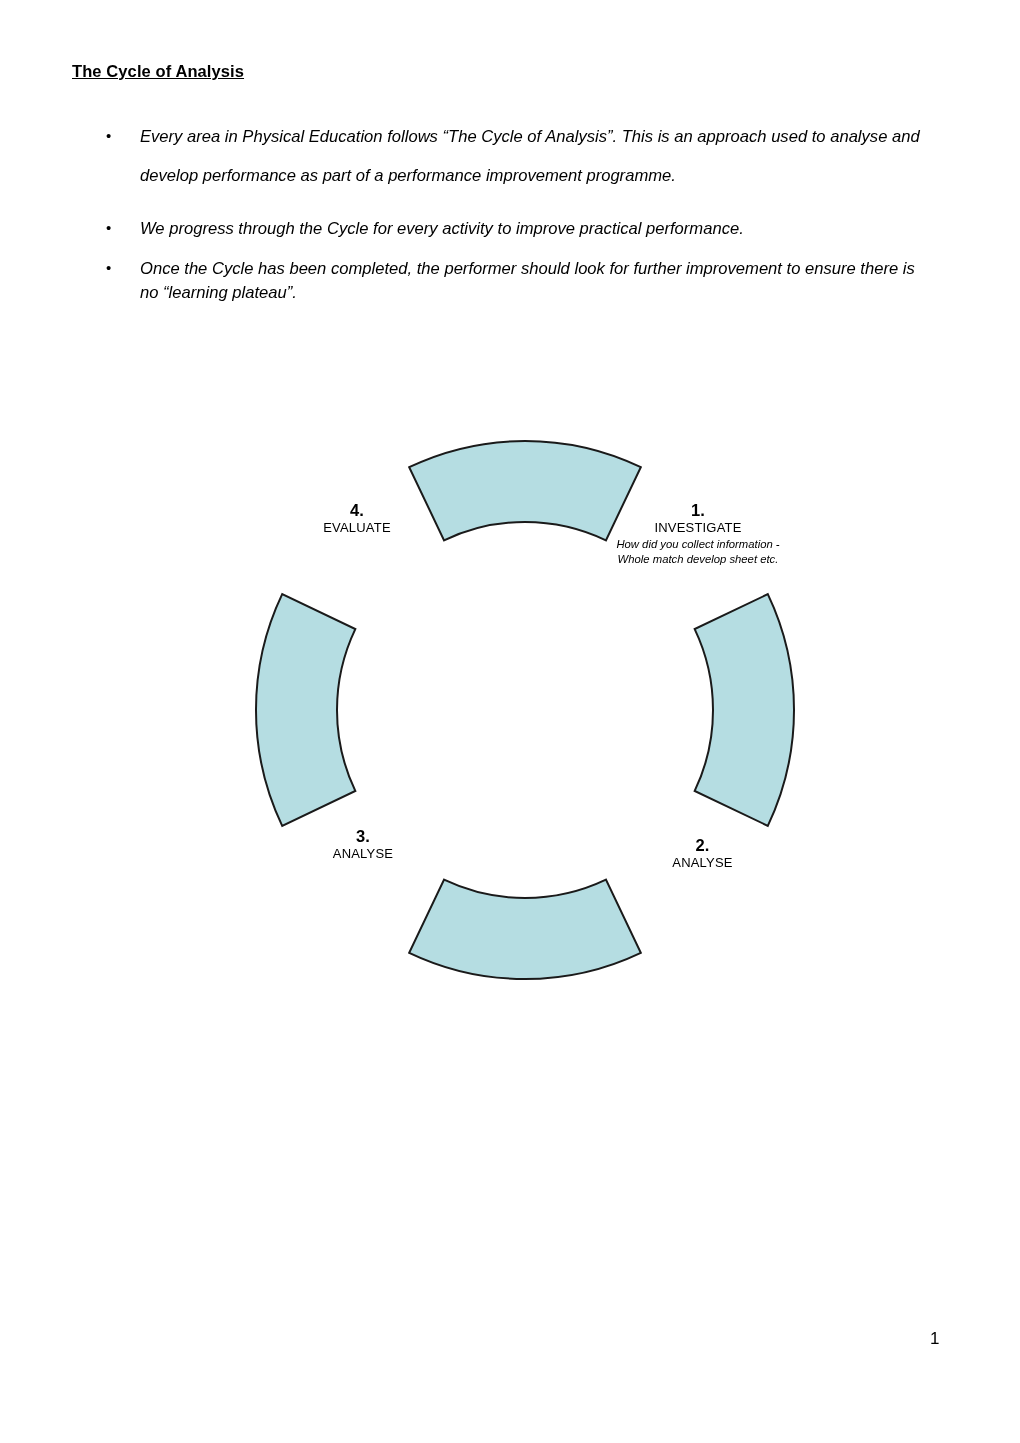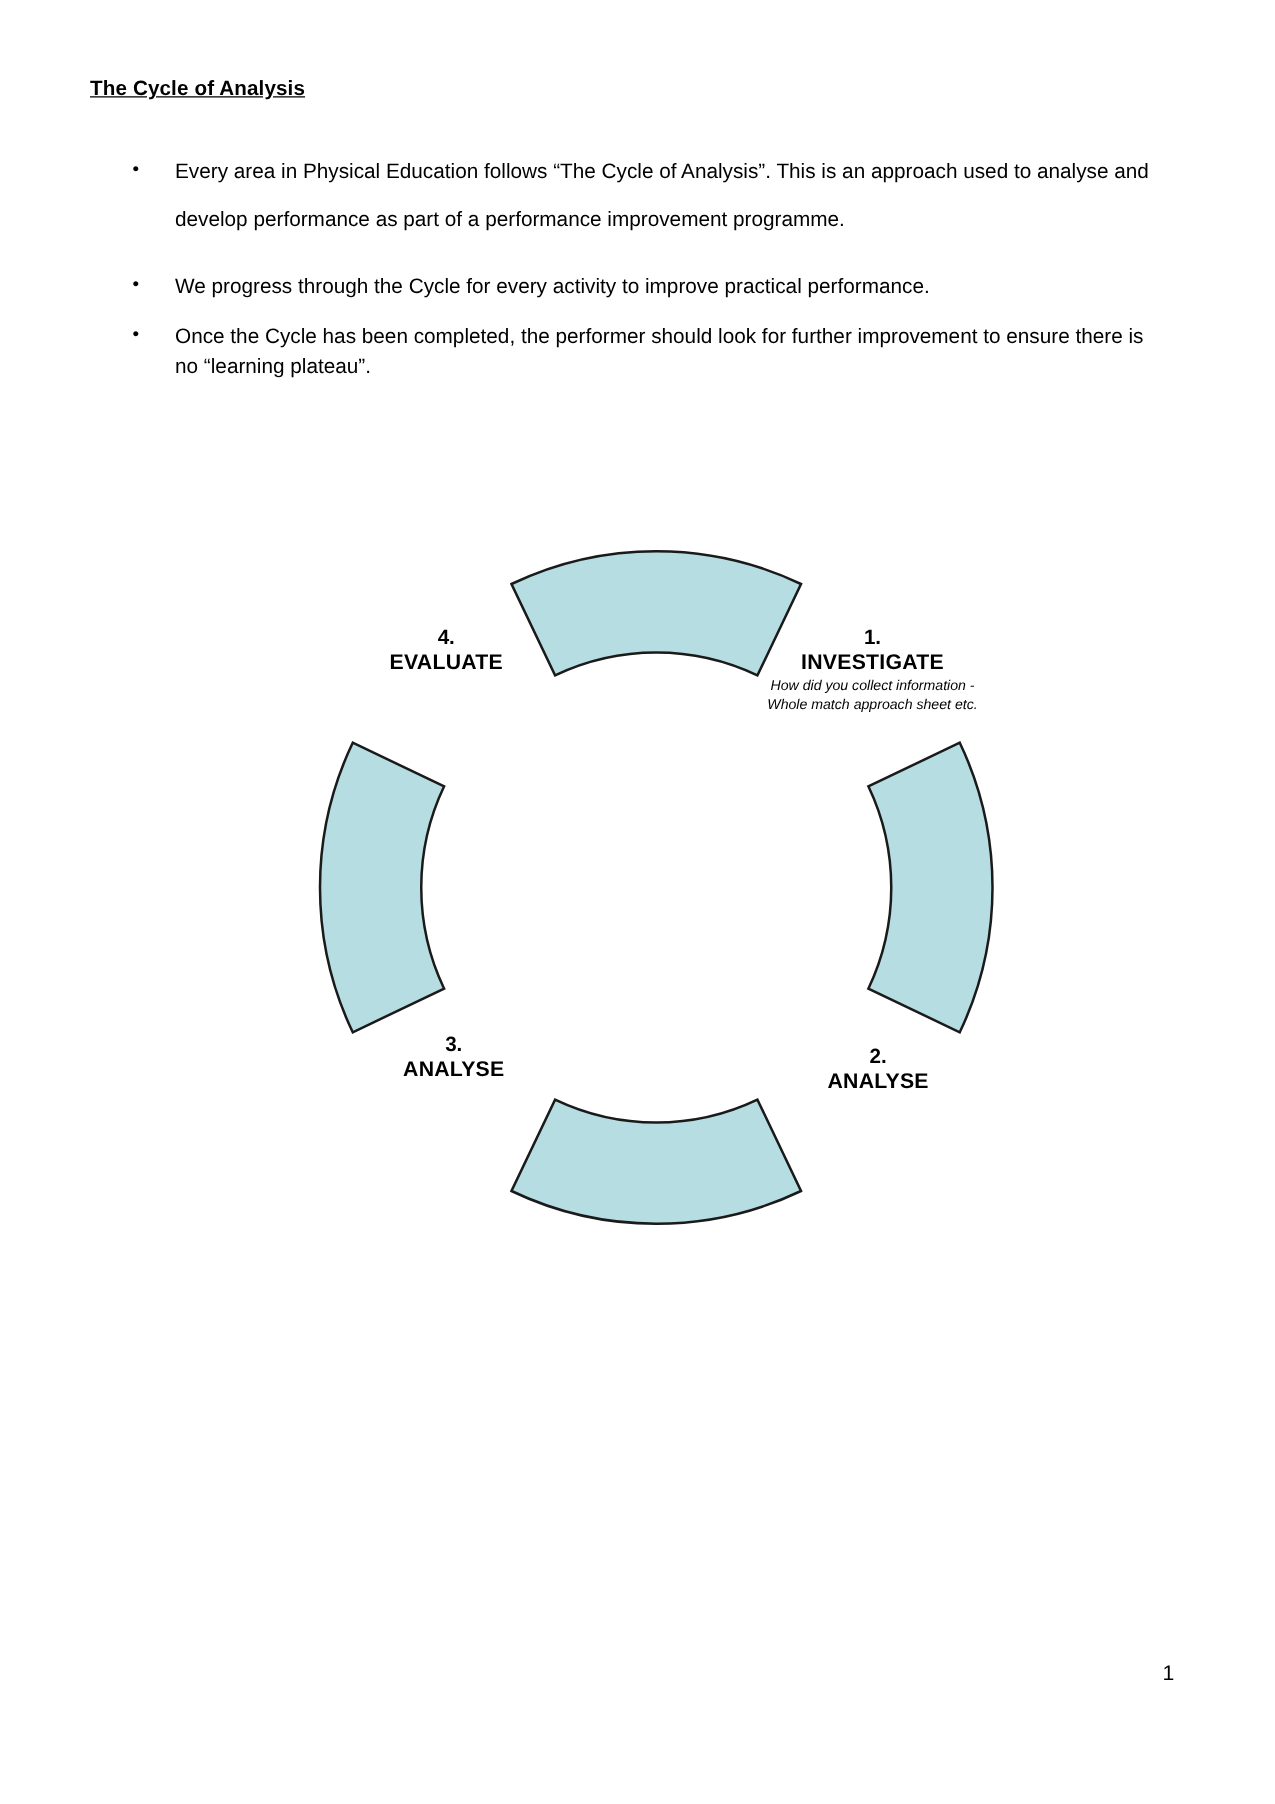--- a/index.html
+++ b/index.html
@@ -54,20 +54,21 @@
   }
   .bullet-row .dot {
     position: absolute;
     left: 34px;
     top: 0;
     font-size: 15px;
     line-height: inherit;
   }
   .bullet-row .btext {
     display: block;
+    font-style: italic;
   }
   .b-loose { line-height: 2.35; }
   .b-loose2 { line-height: 2.35; }
   .b-tight { line-height: 1.42; }
 
   .sp1 { height: 14px; }
   .sp2 { height: 8px; }
 
   
   .diagram {
@@ -90,22 +91,22 @@
   .lbl .num {
     display: block;
     font-family: "Liberation Sans", sans-serif;
     font-size: 16.5px;
     font-weight: bold;
     line-height: 1.22;
   }
   .lbl .name {
     display: block;
     font-family: "Liberation Sans", sans-serif;
-    font-size: 17px;
-    font-weight: bold;
+    font-size: 13px;
+    font-weight: normal;
     line-height: 1.22;
     letter-spacing: 0.2px;
   }
   .lbl .desc {
     display: block;
     font-family: "Liberation Sans", sans-serif;
     font-size: 11.3px;
     font-style: italic;
     line-height: 1.36;
     margin-top: 1px;
@@ -170,21 +171,21 @@
   </div>
 
   <div class="lbl" id="label-evaluate">
     <span class="num">4.</span>
     <span class="name">EVALUATE</span>
   </div>
 
   <div class="lbl" id="label-investigate">
     <span class="num">1.</span>
     <span class="name">INVESTIGATE</span>
-    <span class="desc">How did you collect information - Whole match approach sheet etc.</span>
+    <span class="desc">How did you collect information - Whole match develop sheet etc.</span>
   </div>
 
   <div class="lbl" id="label-analyse">
     <span class="num">2.</span>
     <span class="name">ANALYSE</span>
   </div>
 
   <div class="lbl" id="label-develop">
     <span class="num">3.</span>
     <span class="name">ANALYSE</span>

